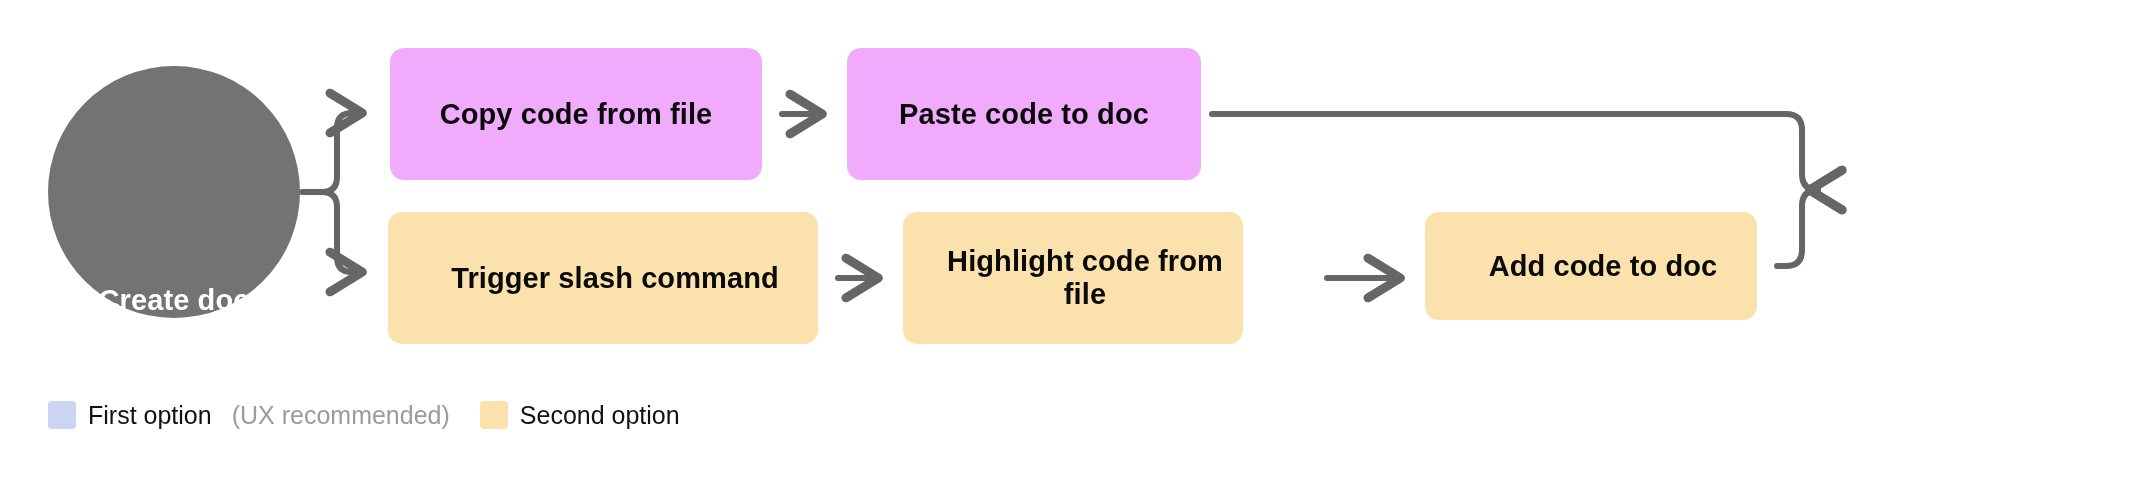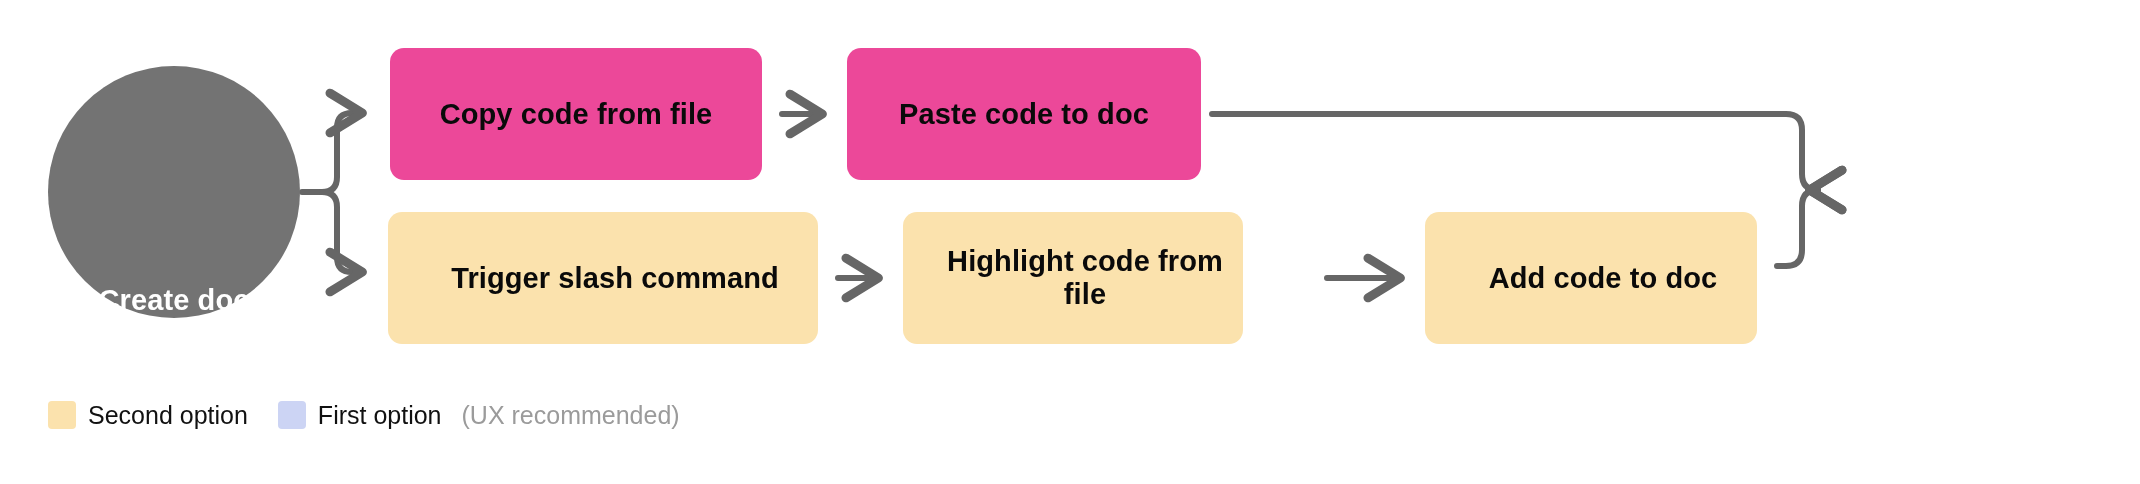--- a/index.html
+++ b/index.html
@@ -63,28 +63,28 @@
     align-items: center;
     justify-content: center;
     text-align: center;
     font-weight: 700;
     font-size: 29px;
     color: #0a0a0a;
     letter-spacing: 0.1px;
     padding: 0 12px;
     box-sizing: border-box;
   }
-  .box-node.first-option  { background: #ec4899; }
+  .box-node.first-option  { background: #f0abfc; }
   .box-node.second-option { background: #fbe2ad; padding-left: 36px; }
 
   #node-copy-code      { left: 390px;  top: 48px;  width: 372px; height: 132px; }
   #node-paste-code     { left: 847px;  top: 48px;  width: 354px; height: 132px; }
   #node-trigger-slash  { left: 388px;  top: 212px; width: 430px; height: 132px; }
   #node-highlight-code { left: 903px;  top: 212px; width: 340px; height: 132px; }
-  #node-add-code       { left: 1425px; top: 212px; width: 332px; height: 132px; }
+  #node-add-code       { left: 1425px; top: 212px; width: 332px; height: 108px; }
 
   
   #legend {
     position: absolute;
     left: 48px;
     top: 398px;
     display: flex;
     align-items: center;
     gap: 30px;
     height: 34px;
@@ -159,23 +159,23 @@
     <span>Highlight code from file</span>
   </div>
 
   <div class="box-node second-option" id="node-add-code">
     <span>Add code to doc</span>
   </div>
 
 
   <div id="legend">
     <div class="legend-item">
-      <span class="legend-swatch second-option"></span>
-      <span>Second option</span>
-    </div>
-    <div class="legend-item">
       <span class="legend-swatch first-option"></span>
       <span>First option</span>
       <span class="legend-note">(UX recommended)</span>
+    </div>
+    <div class="legend-item">
+      <span class="legend-swatch second-option"></span>
+      <span>Second option</span>
     </div>
   </div>
 
 </div>
 
 </body></html>

